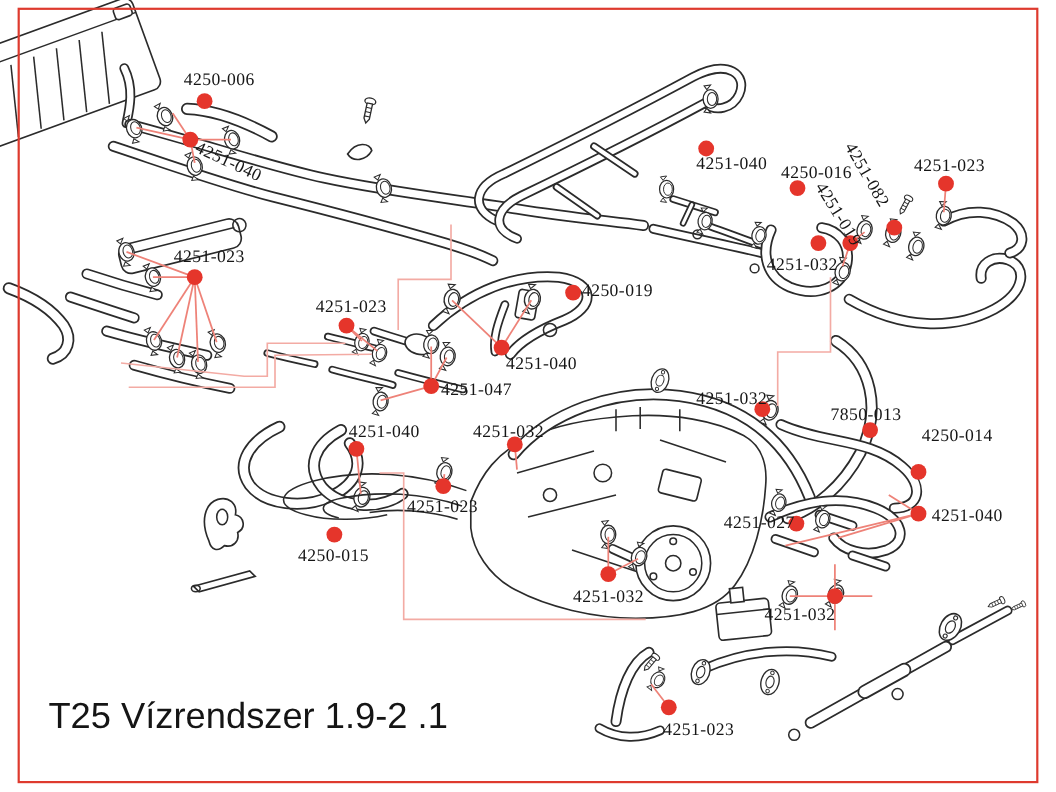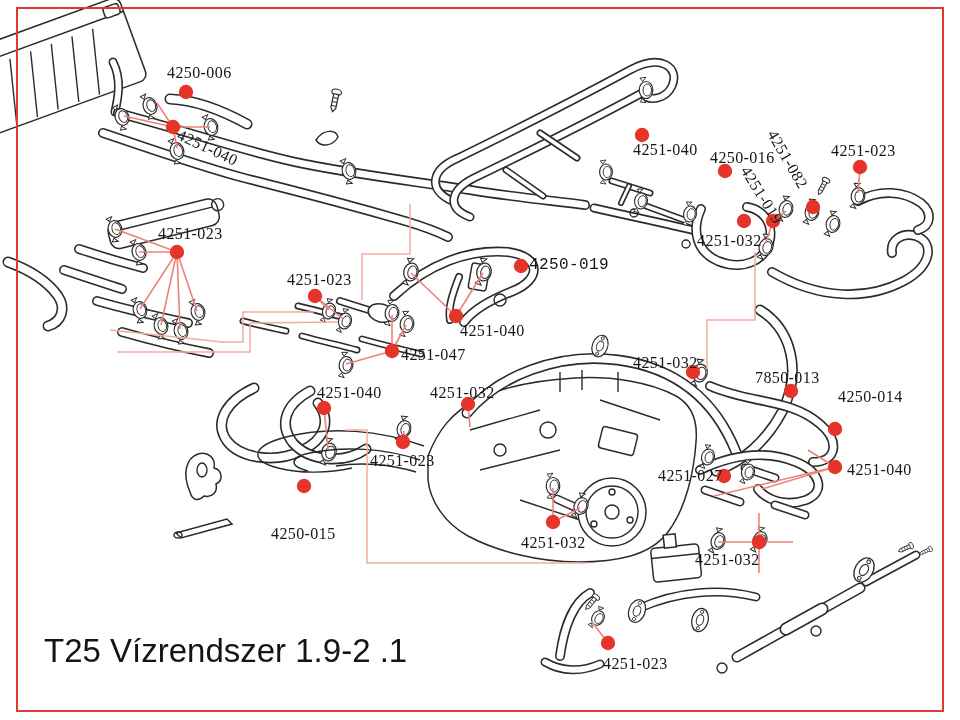--- a/index.html
+++ b/index.html
@@ -339,32 +339,32 @@
       <div class="part-label" style="left: 167px; top: 64px;">4250-006</div>
       <div class="part-label" style="left: 182px; top: 126px; transform: rotate(25deg);">4251-040</div>
       <div class="part-label" style="left: 633px; top: 141px;">4251-040</div>
       <div class="part-label" style="left: 710px; top: 149px;">4250-016</div>
       <div class="part-label" style="left: 779px; top: 127px; transform: rotate(60deg);">4251-082</div>
       <div class="part-label" style="left: 831px; top: 142px;">4251-023</div>
       <div class="part-label" style="left: 752px; top: 163px; transform: rotate(58deg);">4251-019</div>
       <div class="part-label" style="left: 697px; top: 232px;">4251-032</div>
       <div class="part-label" style="left: 158px; top: 225px;">4251-023</div>
       <div class="part-label" style="left: 287px; top: 271px;">4251-023</div>
-      <div class="part-label" style="left: 529px; top: 256px; font-family: Liberation Mono, monospace;">4250-019</div>
+      <div class="part-label" style="left: 529px; top: 256px;">4250-019</div>
       <div class="part-label" style="left: 460px; top: 322px;">4251-040</div>
       <div class="part-label" style="left: 401px; top: 346px;">4251-047</div>
       <div class="part-label" style="left: 633px; top: 354px;">4251-032</div>
       <div class="part-label" style="left: 755px; top: 369px;">7850-013</div>
       <div class="part-label" style="left: 317px; top: 384px;">4251-040</div>
       <div class="part-label" style="left: 430px; top: 384px;">4251-032</div>
       <div class="part-label" style="left: 838px; top: 388px;">4250-014</div>
       <div class="part-label" style="left: 370px; top: 452px;">4251-023</div>
       <div class="part-label" style="left: 658px; top: 467px;">4251-027</div>
       <div class="part-label" style="left: 847px; top: 461px;">4251-040</div>
-      <div class="part-label" style="left: 271px; top: 497px; margin-top: 28px;">4250-015</div>
+      <div class="part-label" style="left: 271px; top: 497px;">4250-015</div>
       <div class="part-label" style="left: 521px; top: 534px;">4251-032</div>
       <div class="part-label" style="left: 695px; top: 551px;">4251-032</div>
       <div class="part-label" style="left: 603px; top: 655px;">4251-023</div>
     </div>
 
   <div class="title">T25 Vízrendszer 1.9-2 .1</div>
   <div class="frame"></div>
 </div>
 
 </body></html>

